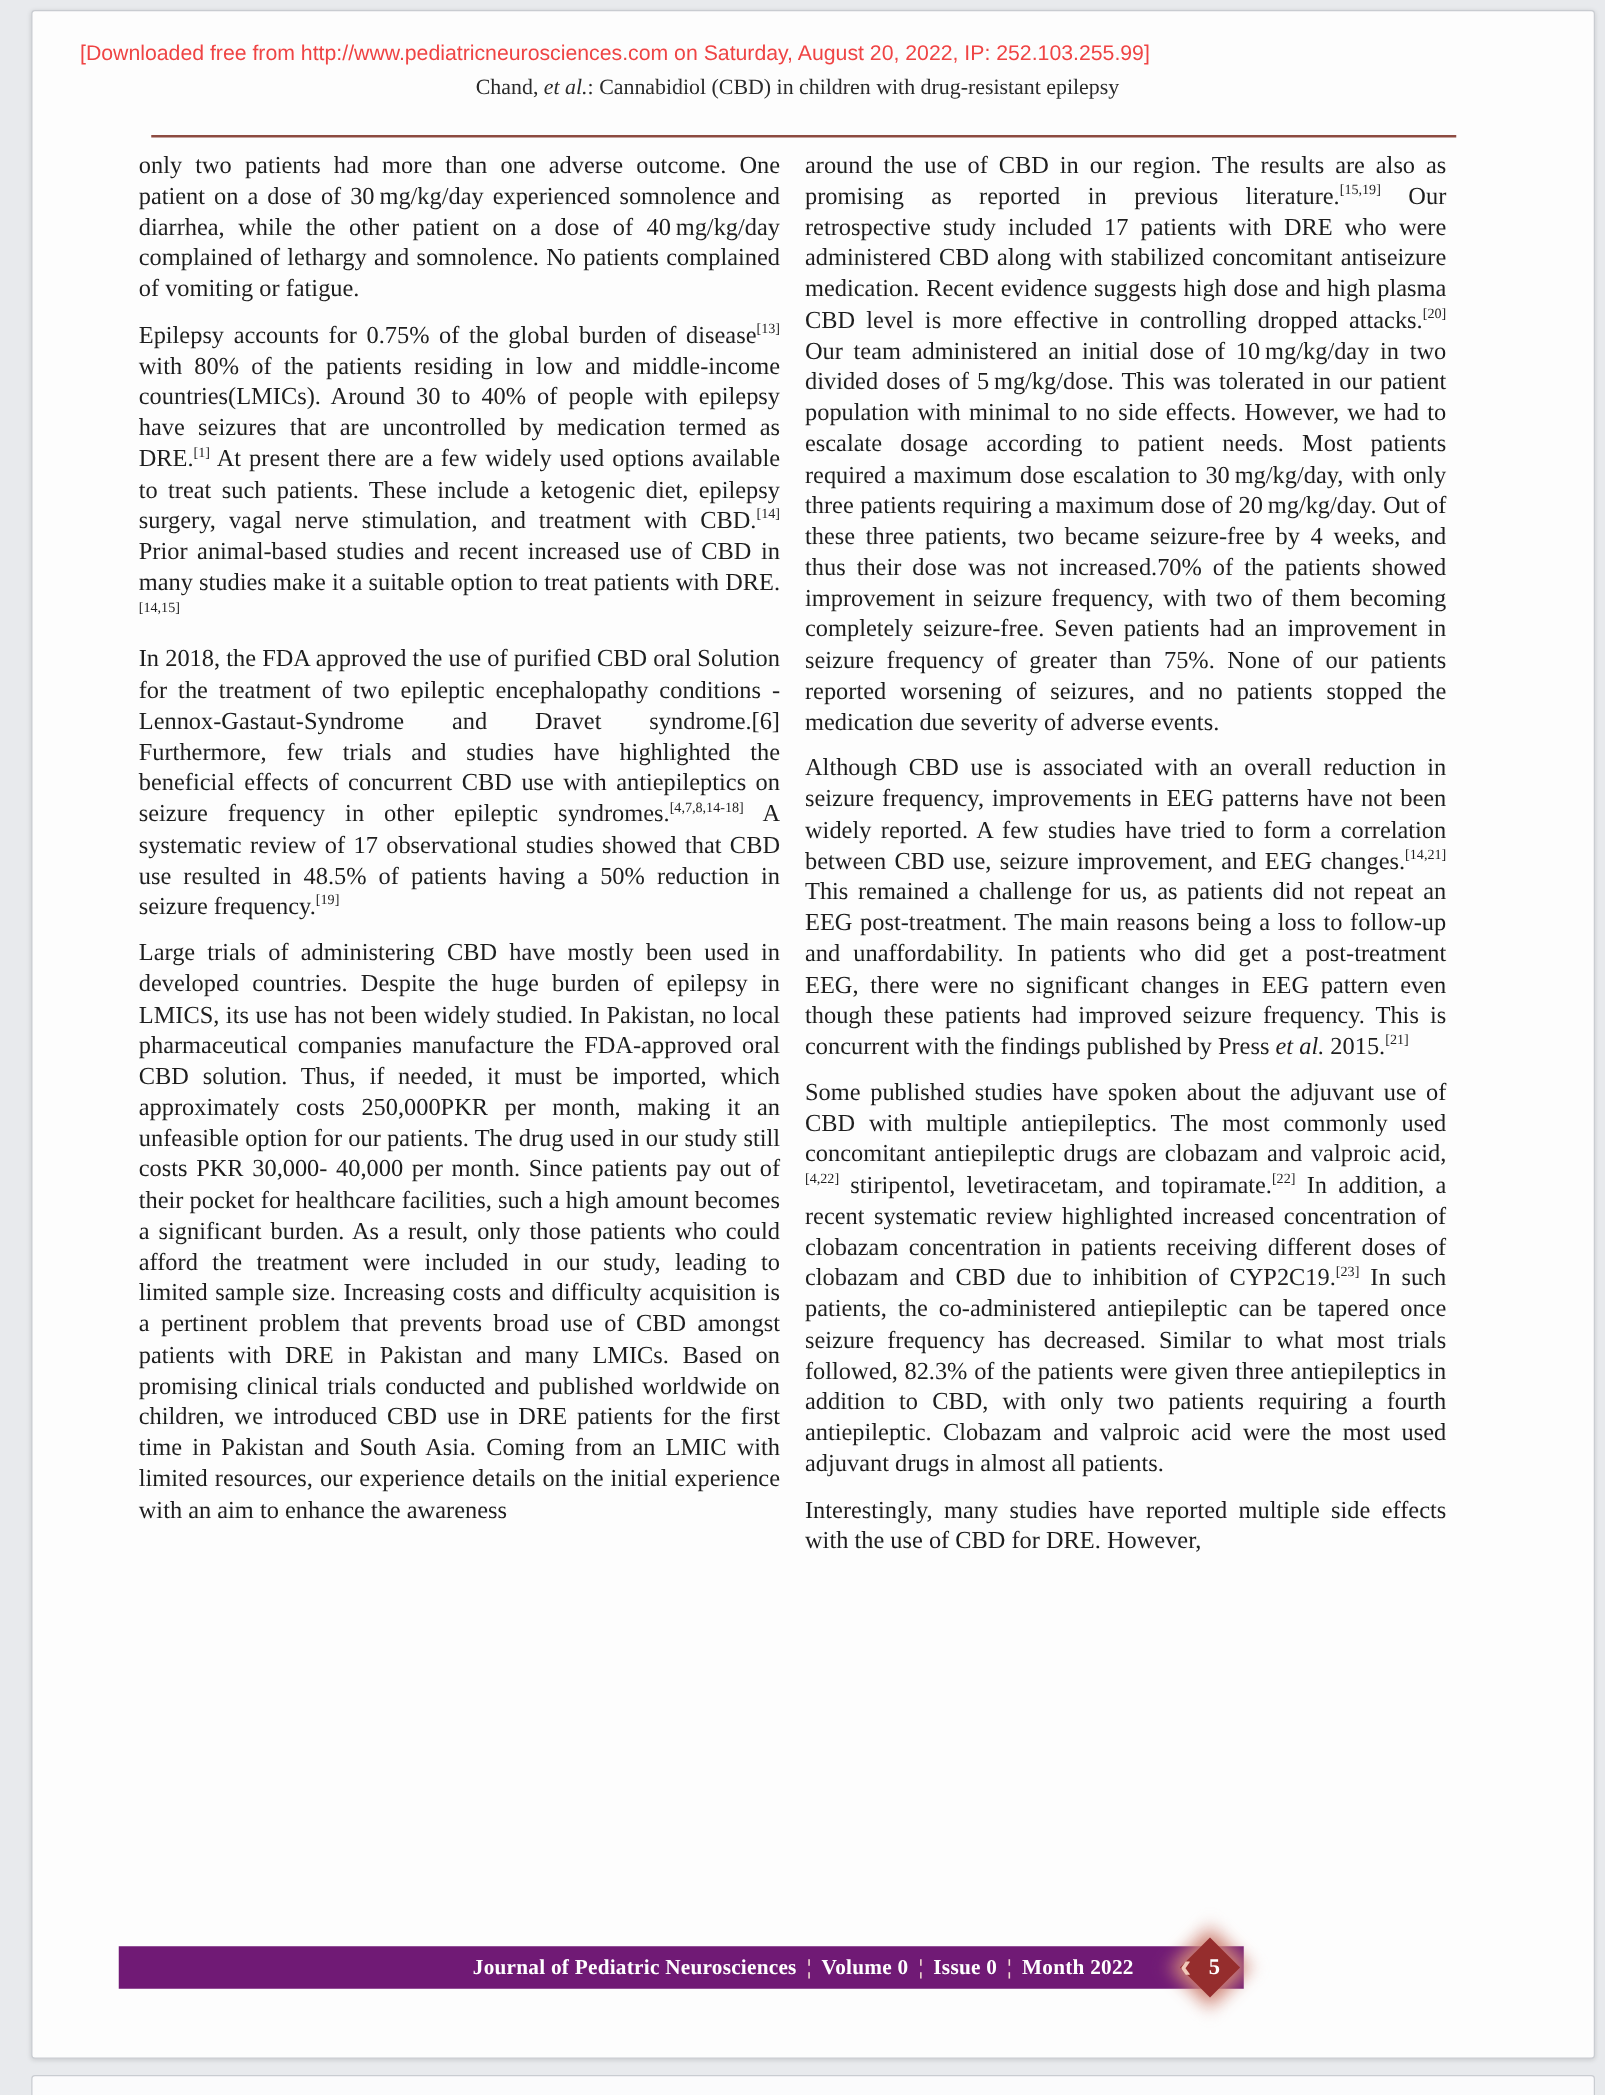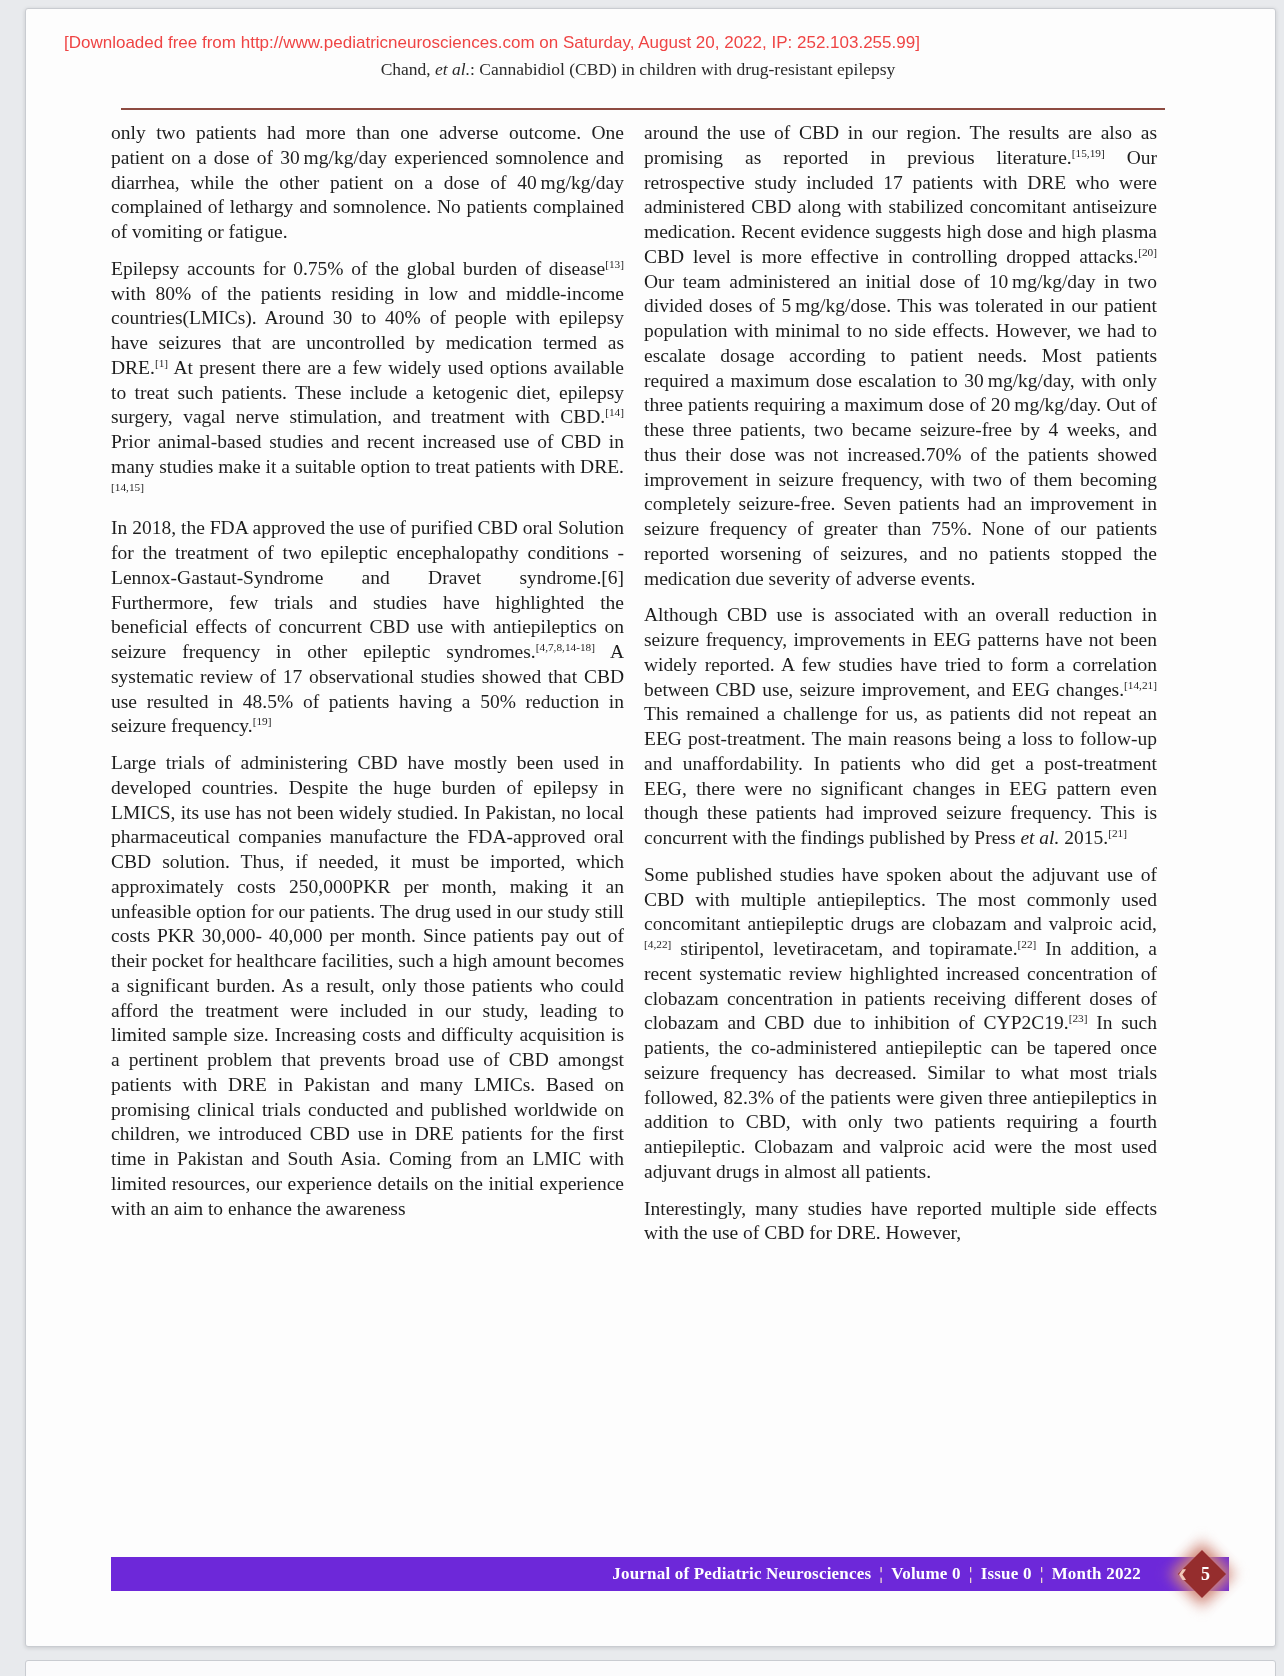--- a/index.html
+++ b/index.html
@@ -52,23 +52,23 @@
   .para { margin: 0 0 12px 0; }
   .para sup { font-size: 0.58em; vertical-align: super; line-height: 0; }
   .section-heading {
     font-variant: small-caps;
     color: #8e2a2d;
     font-size: 25px; font-weight: bold;
     letter-spacing: 0.3px;
     margin: 16px 0 9px 0;
   }
   .footer-bar {
-    position: absolute; left: 85px; top: 1548px;
-    width: 1118px; height: 34px;
-    background: #6d28d9;
+    position: absolute; left: 69px; top: 1548px;
+    width: 900px; height: 34px;
+    background: #701a75;
   }
   .footer-text {
     position: absolute; right: 88px; top: 50%;
     transform: translateY(-50%);
     font-size: 17px; font-weight: bold; color: #fff;
     letter-spacing: 0.2px; white-space: nowrap;
   }
   .footer-sep { padding: 0 8px; color: #f3dcd2; }
   .diamond-glow {
     position: absolute; right: 4px; top: 50%;

